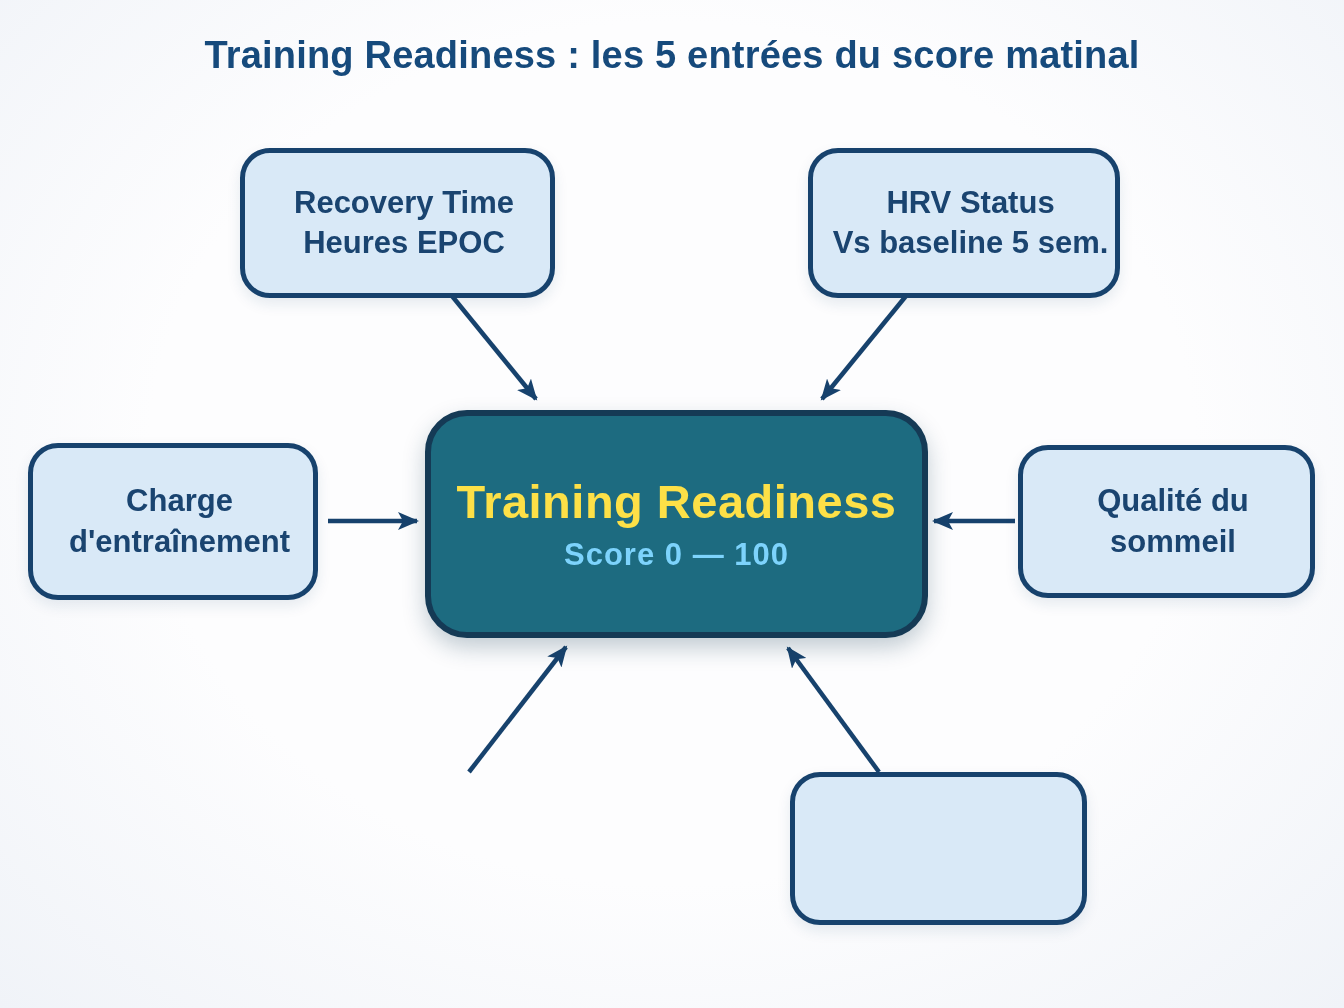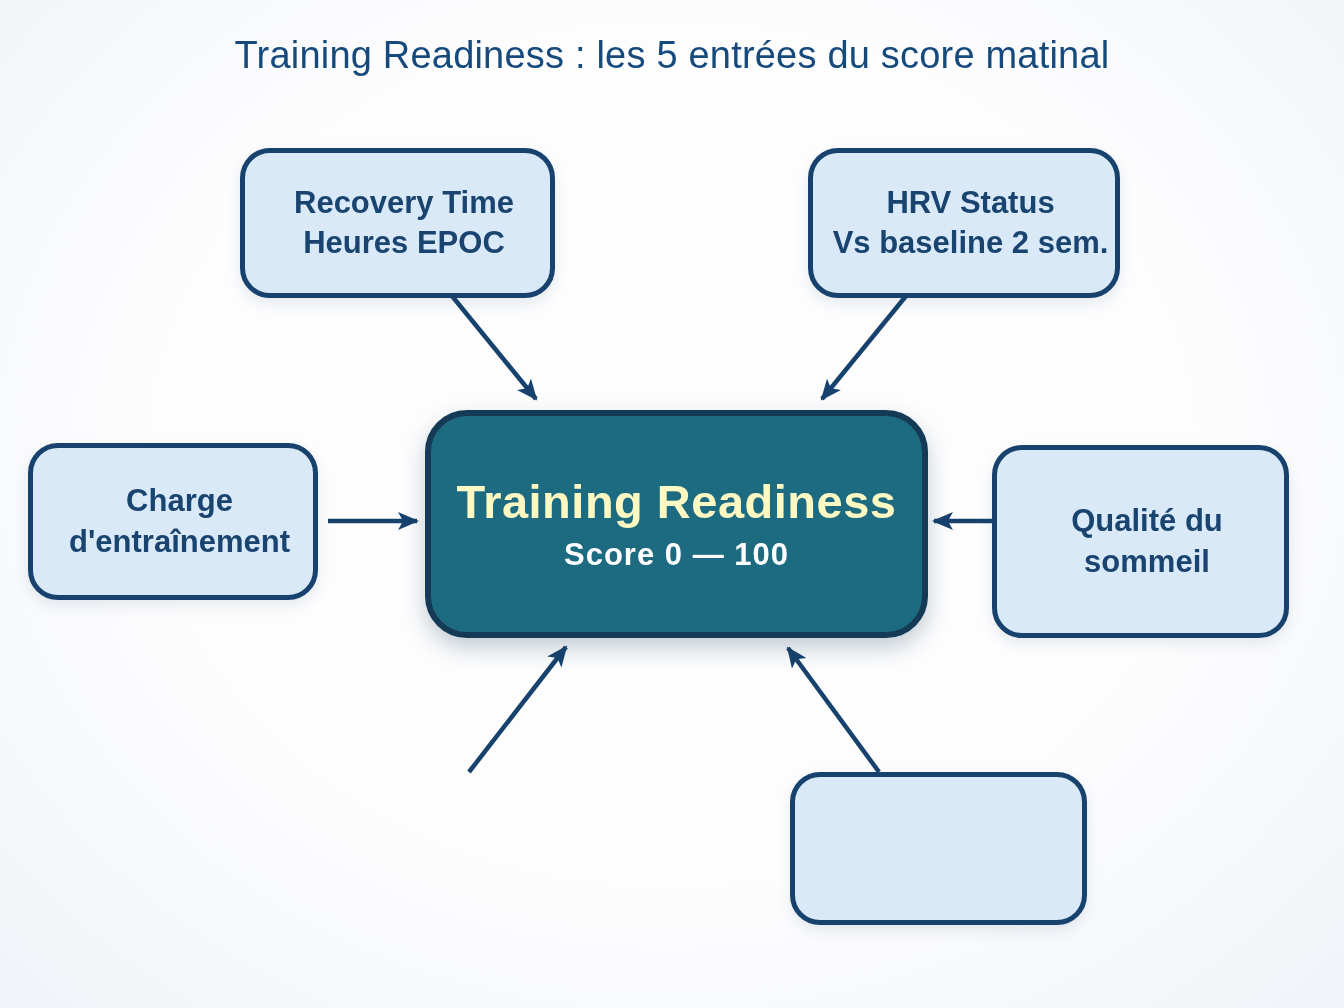--- a/index.html
+++ b/index.html
@@ -14,21 +14,21 @@
     margin:0 auto;
     overflow:hidden;
     background:radial-gradient(ellipse at 50% 45%, #fdfdfe 55%, #f0f3f8 100%);
   }
   .diagram-title{
     position:absolute;
     top:34px; left:0;
     width:100%;
     text-align:center;
     font-size:38px;
-    font-weight:normal;
+    font-weight:bold;
     letter-spacing:0.2px;
     color:#164a7c;
   }
   .node{
     position:absolute;
     box-sizing:border-box;
     background:#d9e9f7;
     border:5px solid #17426d;
     border-radius:30px;
     display:flex;
@@ -39,47 +39,47 @@
     font-size:31px;
     font-weight:bold;
     line-height:1.3;
     white-space:pre-line;
     box-shadow:0 6px 14px rgba(23,66,109,0.10);
     padding-left:13px;
   }
   .node-top-left    {left:240px;  top:148px; width:315px; height:150px;}
   .node-top-right   {left:808px;  top:148px; width:312px; height:150px;}
   .node-mid-left    {left:28px;   top:443px; width:290px; height:157px;}
-  .node-mid-right   {left:992px; top:445px; width:297px; height:193px;}
+  .node-mid-right   {left:1018px; top:445px; width:297px; height:153px;}
   .node-bottom-left {left:260px;  top:773px; width:305px; height:147px;}
   .node-bottom-right{left:790px;  top:772px; width:297px; height:153px;}
   .center-node{
     position:absolute;
     left:425px; top:410px;
     width:503px; height:228px;
     box-sizing:border-box;
     background:#1d6b80;
     border:6px solid #153a55;
     border-radius:42px;
     display:flex;
     flex-direction:column;
     align-items:center;
     justify-content:center;
     gap:14px;
     box-shadow:0 10px 22px rgba(21,58,85,0.25);
   }
   .center-title{
-    color:#fef9c3;
+    color:#fde047;
     font-size:47px;
     font-weight:bold;
     letter-spacing:0.5px;
     line-height:1;
   }
   .center-subtitle{
-    color:#ffffff;
+    color:#7dd3fc;
     font-size:31px;
     font-weight:bold;
     letter-spacing:1px;
     line-height:1;
   }
   .arrows{
     position:absolute;
     left:0; top:0;
     width:1344px; height:1008px;
     pointer-events:none;
@@ -107,21 +107,21 @@
     <line x1="328" y1="521" x2="417" y2="521" marker-end="url(#ah)"></line>
     <line x1="1015" y1="521" x2="934" y2="521" marker-end="url(#ah)"></line>
     <line x1="469" y1="772" x2="566" y2="647" marker-end="url(#ah)"></line>
     <line x1="879" y1="772" x2="788" y2="648" marker-end="url(#ah)"></line>
   </svg>
 
   <div class="node node-top-left">Recovery Time
 Heures EPOC</div>
 
   <div class="node node-top-right">HRV Status
-Vs baseline 2 sem.</div>
+Vs baseline 5 sem.</div>
 
   <div class="node node-mid-left">Charge
 d'entraînement</div>
 
   <div class="node node-mid-right">Qualité du sommeil</div>
 
 
   <div class="node node-bottom-right"></div>
 
   <div class="center-node">

